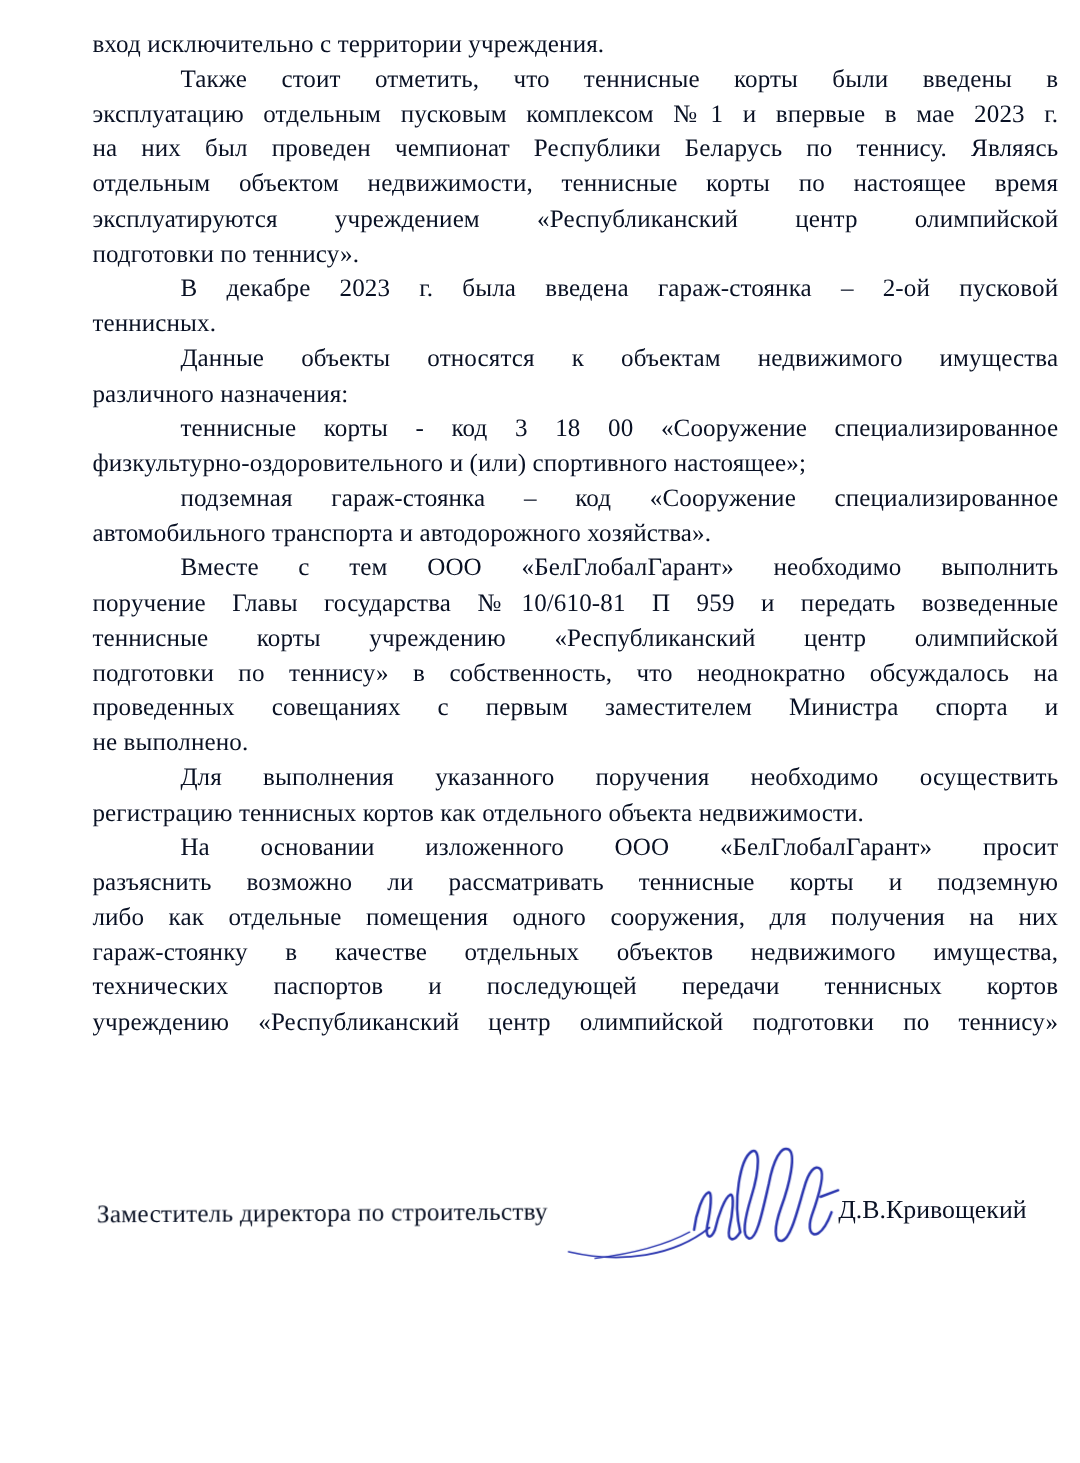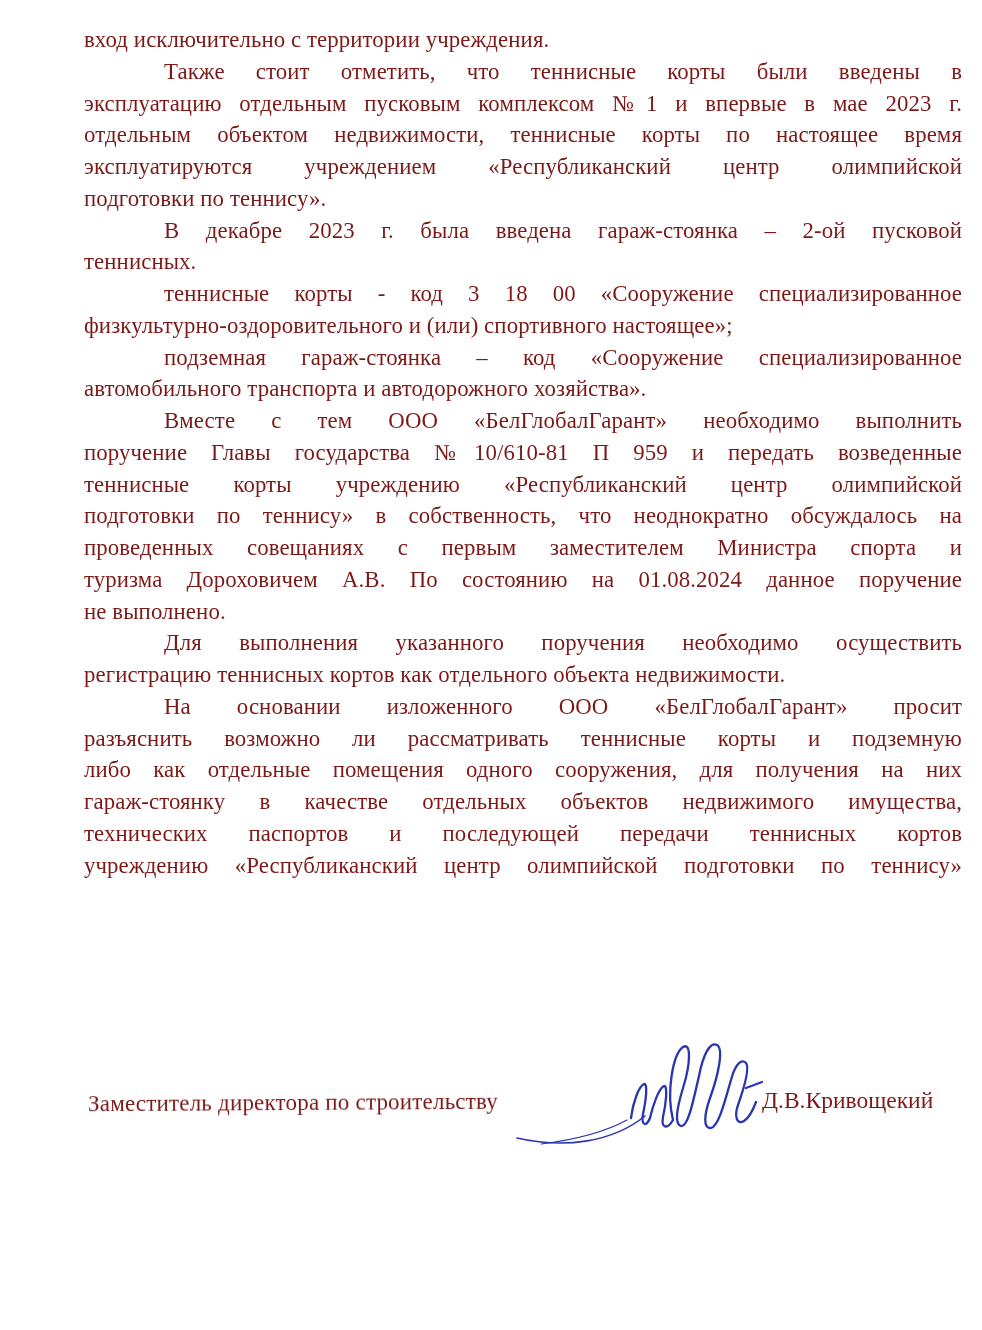--- a/index.html
+++ b/index.html
@@ -7,21 +7,21 @@
     padding: 0;
     background: #ffffff;
   }
   .page {
     position: relative;
     width: 982px;
     height: 1330px;
     background: #ffffff;
     overflow: hidden;
     font-family: "Liberation Serif", "DejaVu Serif", serif;
-    color: #7f1d1d;
+    color: #0f172a;
     text-decoration: underline;
   }
   
   .scan-layer {
     filter: blur(0.26px) contrast(1.06) sepia(0.05);
   }
   .doc-body {
     position: absolute;
     left: 84px;
     top: 24px;
@@ -77,43 +77,47 @@
   <div class="scan-layer">
 
     <div class="doc-body">
 
     <div class="paragraph">
           <div class="line para-last">вход исключительно с территории учреждения.</div>
         </div>
         <div class="paragraph">
           <div class="line first-indent">Также стоит отметить, что теннисные корты были введены в</div>
           <div class="line">эксплуатацию отдельным пусковым комплексом №1 и впервые в мае 2023 г.</div>
+          <div class="line">на них был проведен чемпионат Республики Беларусь по теннису. Являясь</div>
           <div class="line">отдельным объектом недвижимости, теннисные корты по настоящее время</div>
           <div class="line">эксплуатируются учреждением «Республиканский центр олимпийской</div>
           <div class="line para-last">подготовки по теннису».</div>
         </div>
         <div class="paragraph">
           <div class="line first-indent">В декабре 2023 г. была введена гараж-стоянка – 2-ой пусковой</div>
           <div class="line para-last">теннисных.</div>
+        </div>
+        <div class="paragraph">
+          <div class="line first-indent">Данные объекты относятся к объектам недвижимого имущества</div>
+          <div class="line para-last">различного назначения:</div>
         </div>
         <div class="paragraph">
           <div class="line first-indent">теннисные корты - код 3 18 00 «Сооружение специализированное</div>
           <div class="line para-last">физкультурно-оздоровительного и (или) спортивного настоящее»;</div>
         </div>
         <div class="paragraph">
           <div class="line first-indent">подземная гараж-стоянка – код «Сооружение специализированное</div>
           <div class="line para-last">автомобильного транспорта и автодорожного хозяйства».</div>
         </div>
         <div class="paragraph">
           <div class="line first-indent">Вместе с тем ООО «БелГлобалГарант» необходимо выполнить</div>
           <div class="line">поручение Главы государства №10/610-81 П 959 и передать возведенные</div>
           <div class="line">теннисные корты учреждению «Республиканский центр олимпийской</div>
           <div class="line">подготовки по теннису» в собственность, что неоднократно обсуждалось на</div>
           <div class="line">проведенных совещаниях с первым заместителем Министра спорта и</div>
-          <div class="line">туризма Дороховичем А.В. По состоянию на 01.08.2024 данное поручение</div>
           <div class="line para-last">не выполнено.</div>
         </div>
         <div class="paragraph">
           <div class="line first-indent">Для выполнения указанного поручения необходимо осуществить</div>
           <div class="line para-last">регистрацию теннисных кортов как отдельного объекта недвижимости.</div>
         </div>
         <div class="paragraph">
           <div class="line first-indent">На основании изложенного ООО «БелГлобалГарант» просит</div>
           <div class="line">разъяснить возможно ли рассматривать теннисные корты и подземную</div>
           <div class="line">либо как отдельные помещения одного сооружения, для получения на них</div>

